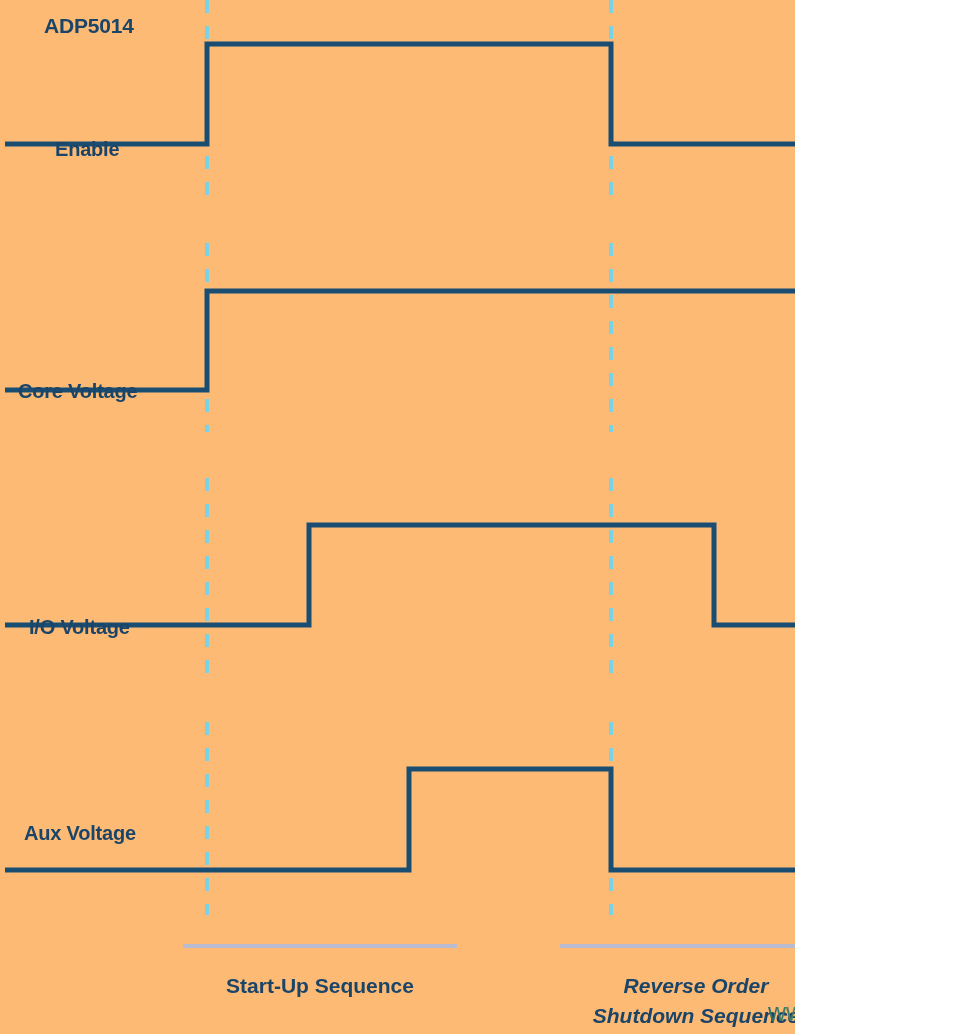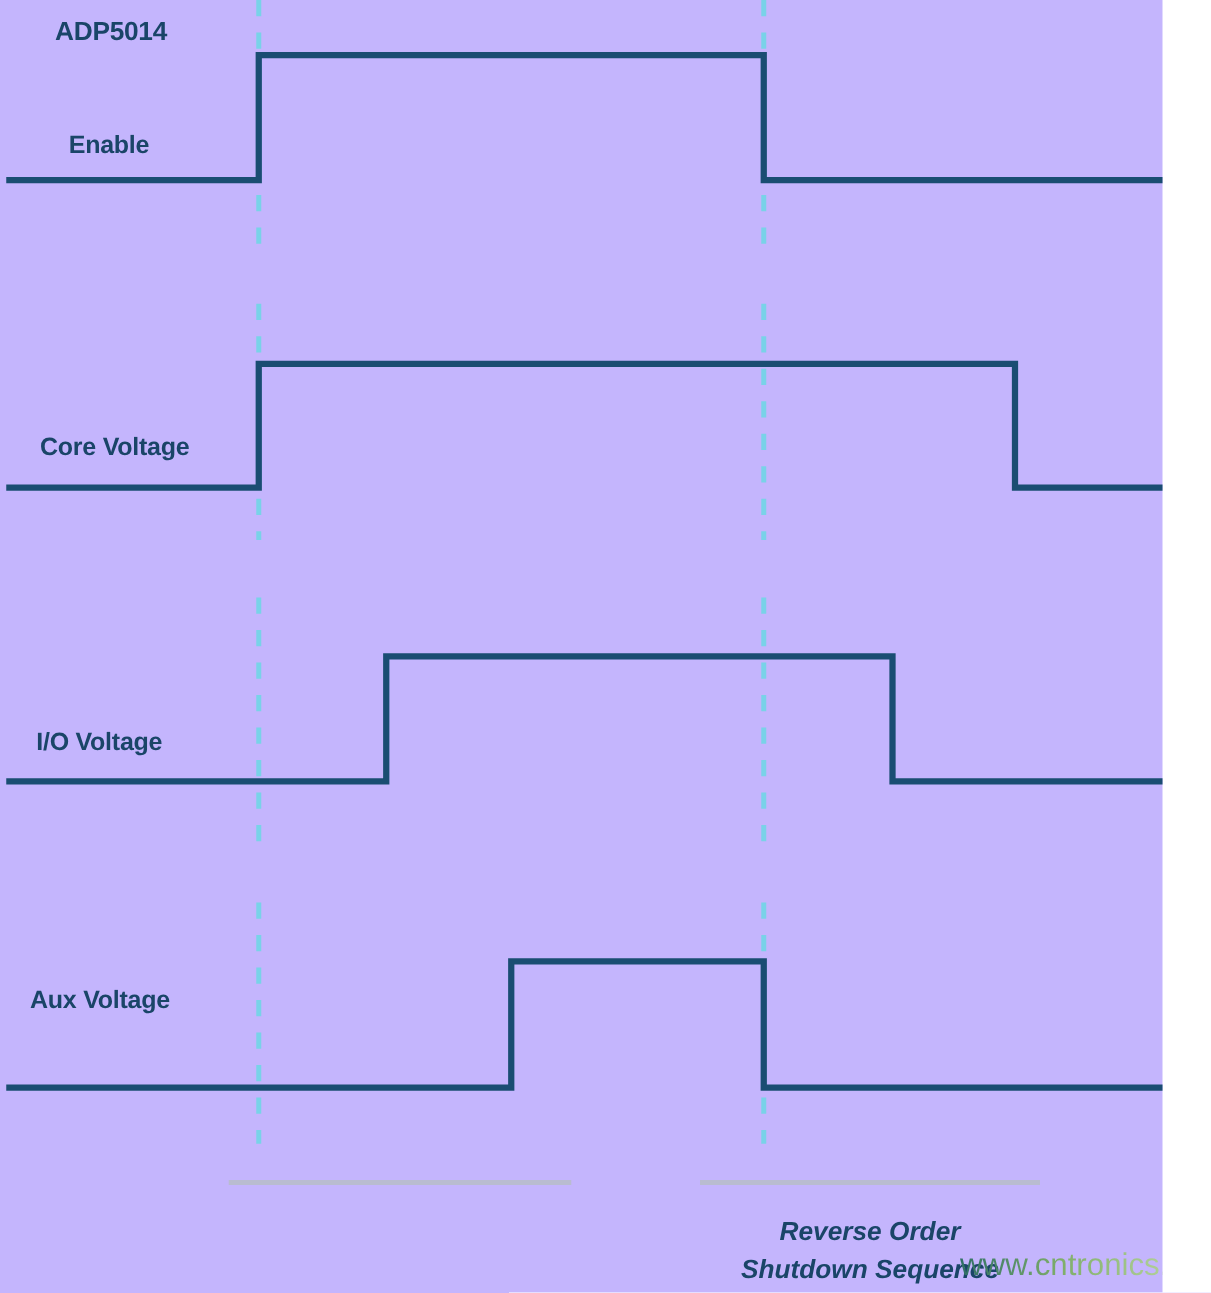--- a/index.html
+++ b/index.html
@@ -5,23 +5,23 @@
   html, body {
     margin: 0;
     padding: 0;
     background: #ffffff;
   }
   body {
     font-family: "Liberation Sans", sans-serif;
   }
   #canvas {
     position: relative;
-    width: 930px;
+    width: 795px;
     height: 1034px;
-    background: #c4b5fd;
+    background: #fdba74;
     overflow: hidden;
   }
   #diagram-svg {
     position: absolute;
     left: 0;
     top: 0;
     width: 969px;
     height: 1034px;
   }
   .wf-label {
@@ -32,20 +32,21 @@
     white-space: nowrap;
     letter-spacing: -0.2px;
   }
   .part-title {
     font-size: 21px;
     left: 44px;
     top: 14px;
   }
   .sig-label {
     font-size: 20px;
+    margin-top: 33px;
   }
   .seq-caption {
     position: absolute;
     font-family: "Liberation Sans", sans-serif;
     font-weight: bold;
     font-size: 21px;
     color: #1a4568;
     text-align: center;
     line-height: 30px;
     white-space: pre-line;
@@ -90,22 +91,23 @@
       </g>
     <g id="brackets-group">
         <line x1="183" x2="457" y1="946" y2="946" stroke="#b9bcd0" stroke-width="4"></line>
         <line x1="560" x2="832" y1="946" y2="946" stroke="#b9bcd0" stroke-width="4"></line>
       </g>
   </svg>
 
   <div class="wf-label part-title">ADP5014</div>
 
   <div class="wf-label sig-label" id="label-enable" style="left: 55px; top: 105px;">Enable</div>
-  <div class="wf-label sig-label" id="label-core" style="left: 32px; top: 347px;">Core Voltage</div>
+  <div class="wf-label sig-label" id="label-core" style="left: 18px; top: 347px;">Core Voltage</div>
   <div class="wf-label sig-label" id="label-io" style="left: 29px; top: 583px;">I/O Voltage</div>
   <div class="wf-label sig-label" id="label-aux" style="left: 24px; top: 789px;">Aux Voltage</div>
 
+  <div class="seq-caption" id="caption-startup" style="left: 140px; top: 971px; width: 360px;">Start-Up Sequence</div>
   <div class="seq-caption" id="caption-shutdown" style="left: 516px; top: 971px; width: 360px; font-style: italic;">Reverse Order
 Shutdown Sequence</div>
 
   <div id="watermark">www.cntronics.com</div>
 
 </div>
 
 </body></html>

